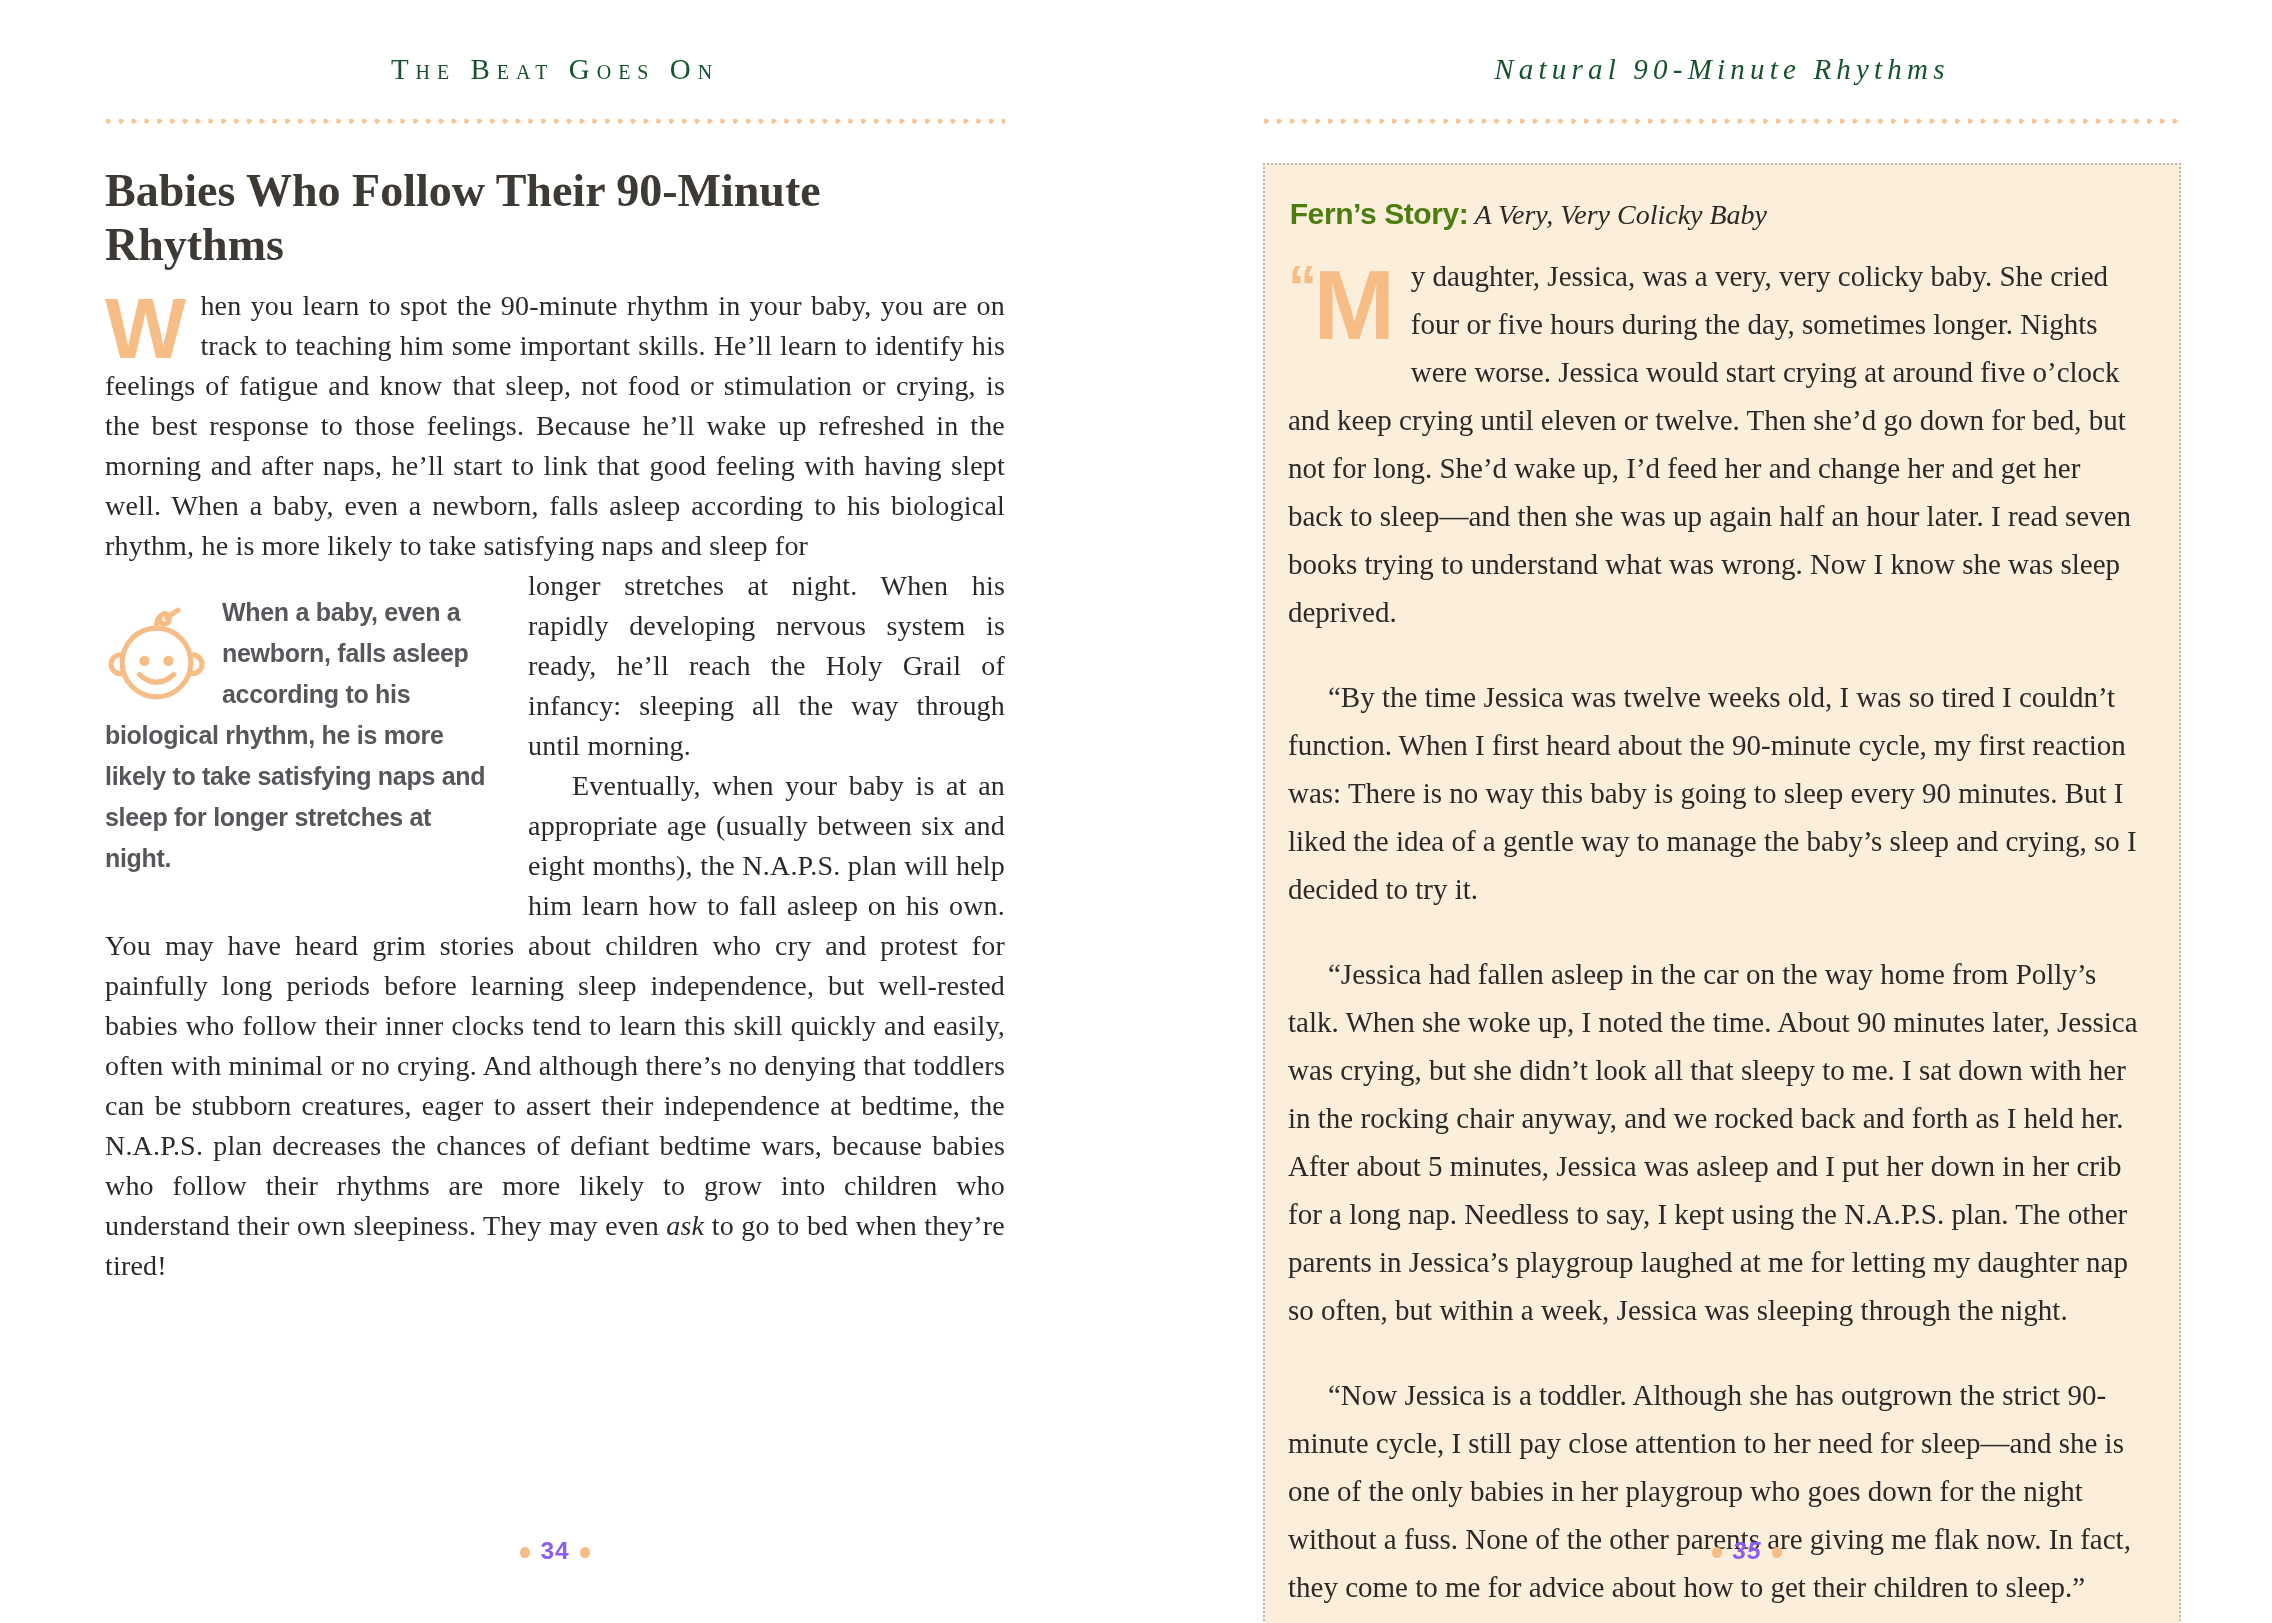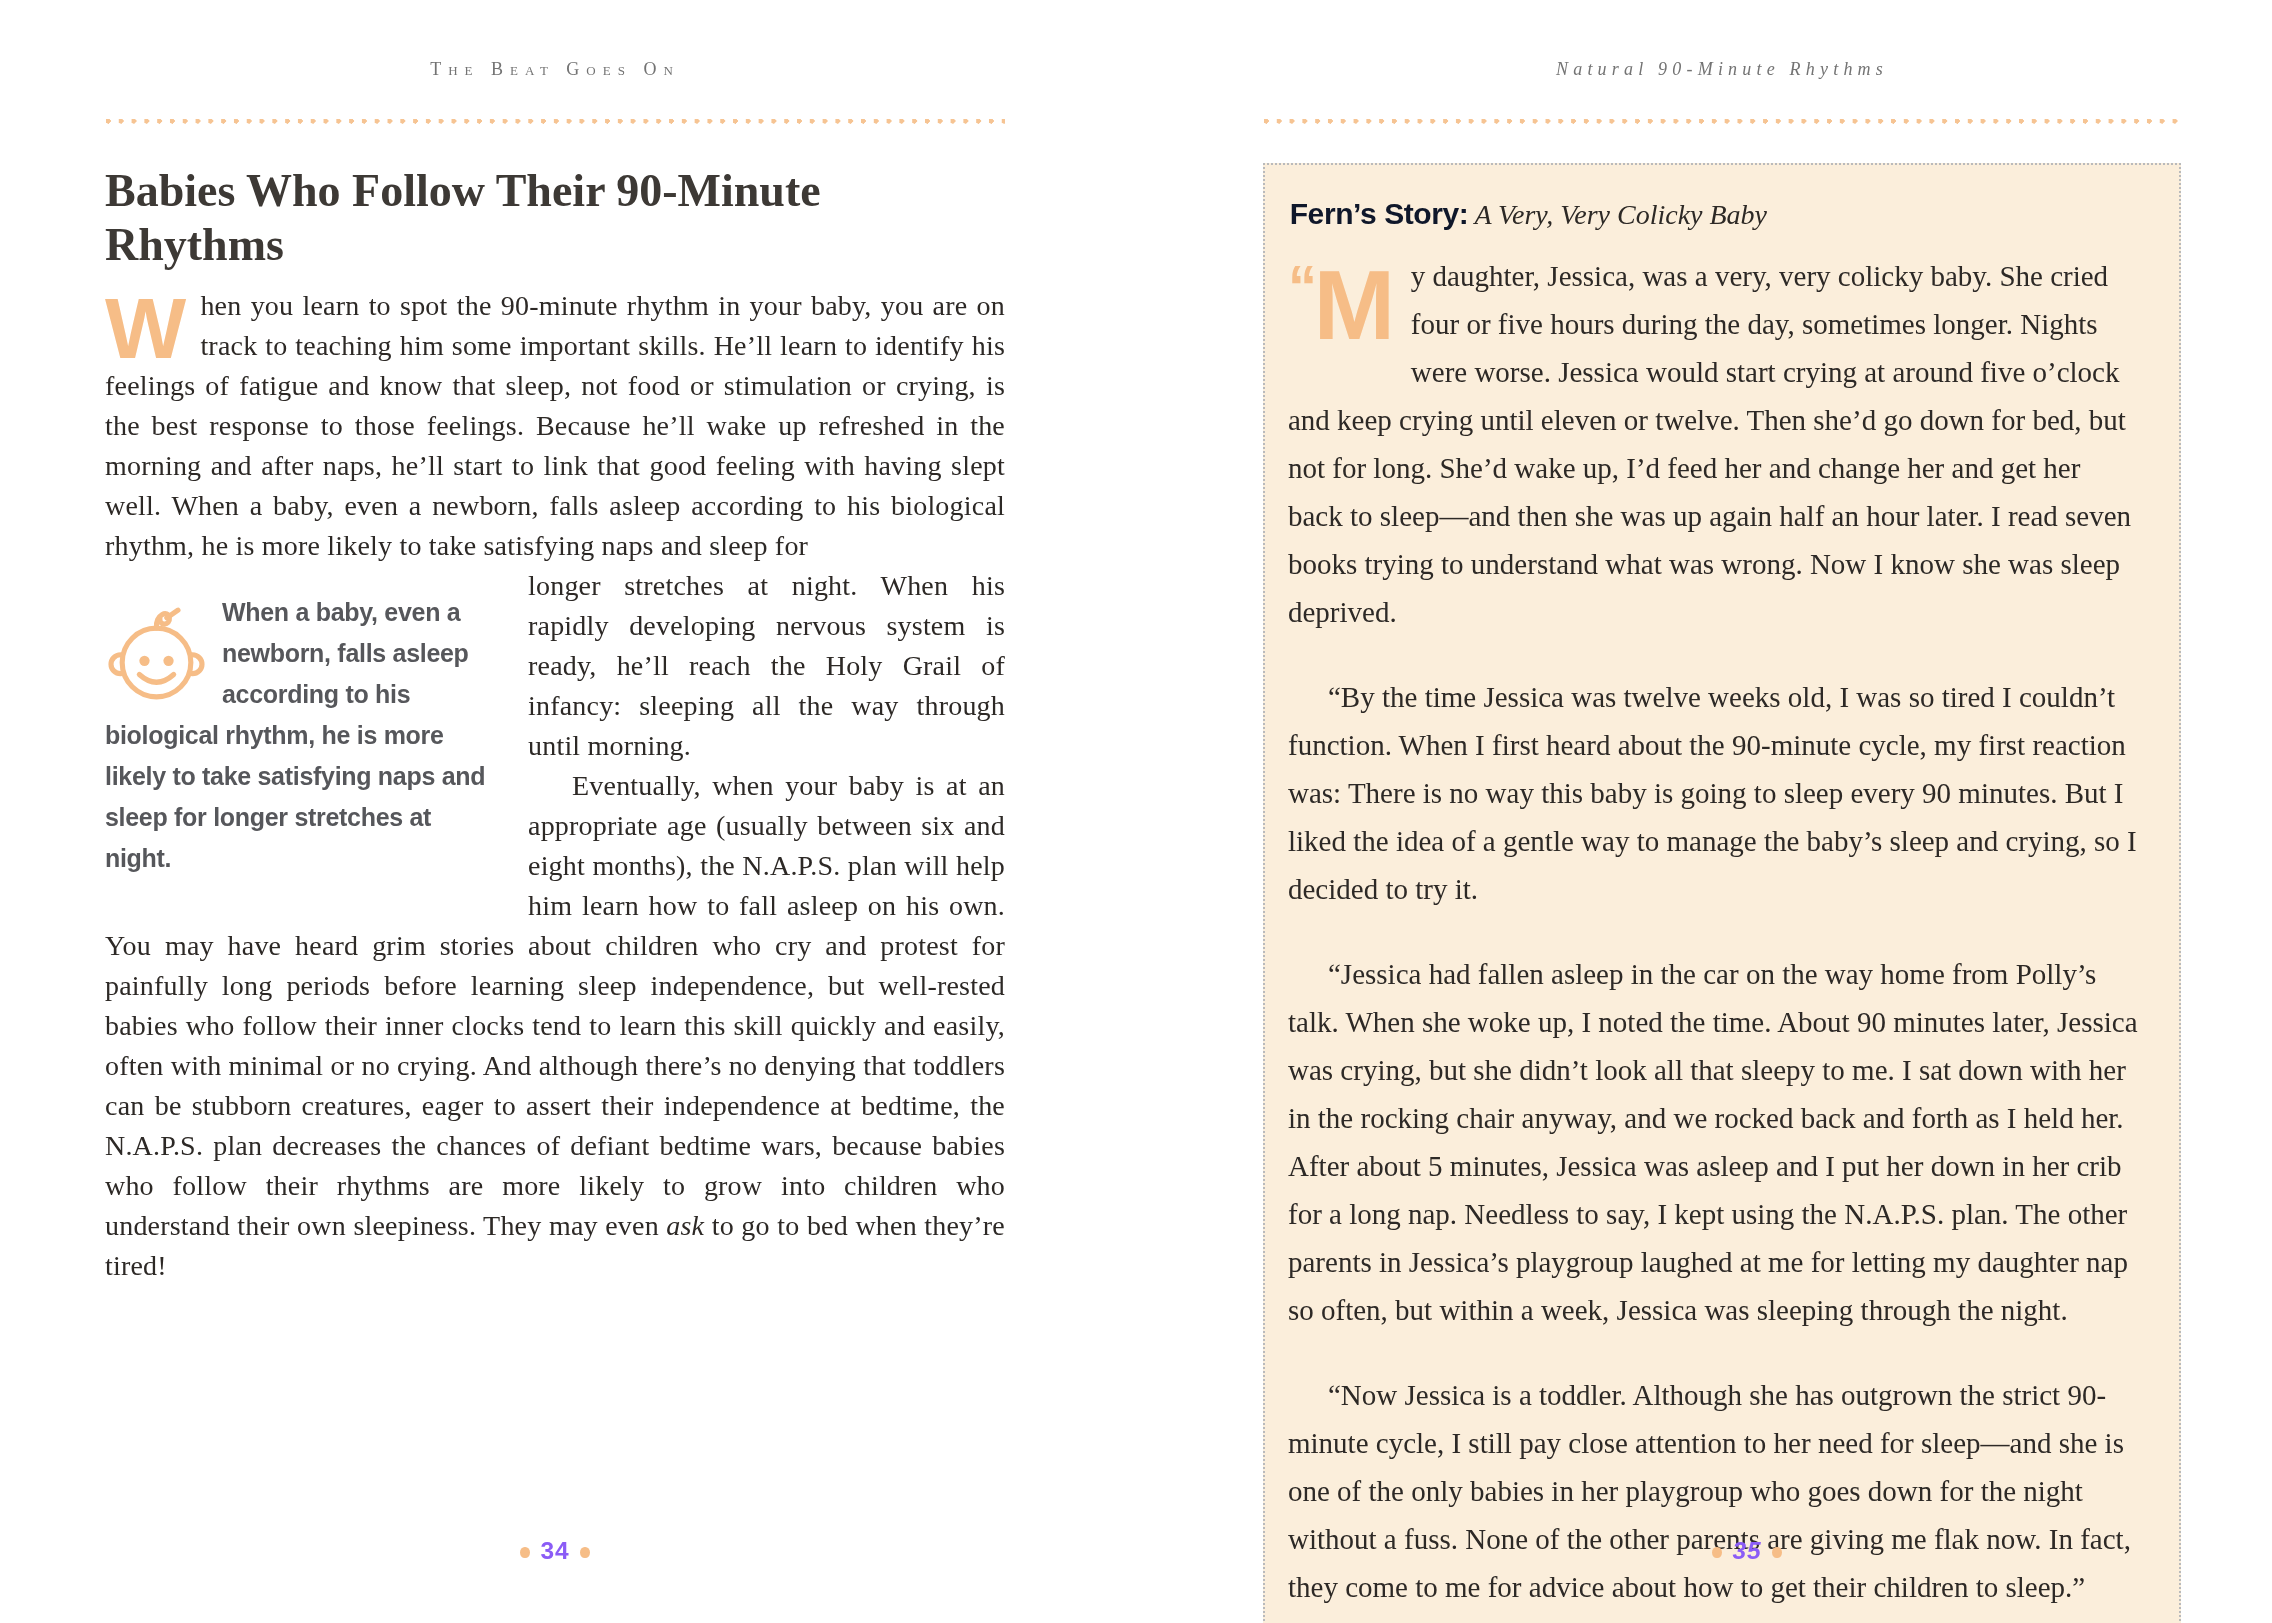--- a/index.html
+++ b/index.html
@@ -6,21 +6,21 @@
   body{
     width:2273px;height:1623px;position:relative;background:#ffffff;
     font-family:"Liberation Serif", serif;color:#2d2926;overflow:hidden;
   }
   .page{position:absolute;top:54px;}
   .page-left{left:105px;width:900px;}
   .page-right{left:1263px;width:918px;}
 
   .running-header{
     text-align:center;font-variant:small-caps;letter-spacing:7px;
-    font-size:18px;line-height:31px;color:#737373;
+    font-size:29px;line-height:31px;color:#14532d;
     font-family:"Liberation Serif", serif;
   }
   .running-header.italic{font-variant:normal;font-style:italic;letter-spacing:5.2px;}
 
   .rule-orange{
     height:6.1px;margin-top:33px;
     background-image:radial-gradient(circle 2.6px at 3.1px 3.1px,#f6c493 97%,rgba(255,255,255,0));
     background-size:12.8px 6.1px;background-repeat:repeat-x;
   }
 
@@ -60,21 +60,21 @@
     background:#f6bd87;margin:0 10.5px;vertical-align:middle;
   }
 
   .story-box{
     margin-top:39px;border:2.6px dotted #b9babc;background:#fbeedb;
     padding:28px 38px 24.5px 23px;min-height:1231px;box-sizing:border-box;
   }
   .story-head{margin:3.5px 0 21px 1.7px;}
   .story-label{
     font-family:"Liberation Sans", sans-serif;font-weight:bold;
-    font-size:30px;color:#0f172a;letter-spacing:-0.4px;
+    font-size:30px;color:#4d7c0f;letter-spacing:-0.4px;
   }
   .story-subtitle{
     font-family:"Liberation Serif", serif;font-style:italic;
     font-size:28px;color:#2d2926;margin-left:6px;
   }
   .storypara{
     font-size:29px;line-height:48px;text-align:left;margin:0;color:#2d2926;
   }
   .storypara.indent{text-indent:40px;margin-top:37px;}
   .story-dropcap{float:left;margin:8.7px 15.7px 0 0;color:#f6bd87;font-family:"Liberation Sans", sans-serif;font-weight:bold;}

